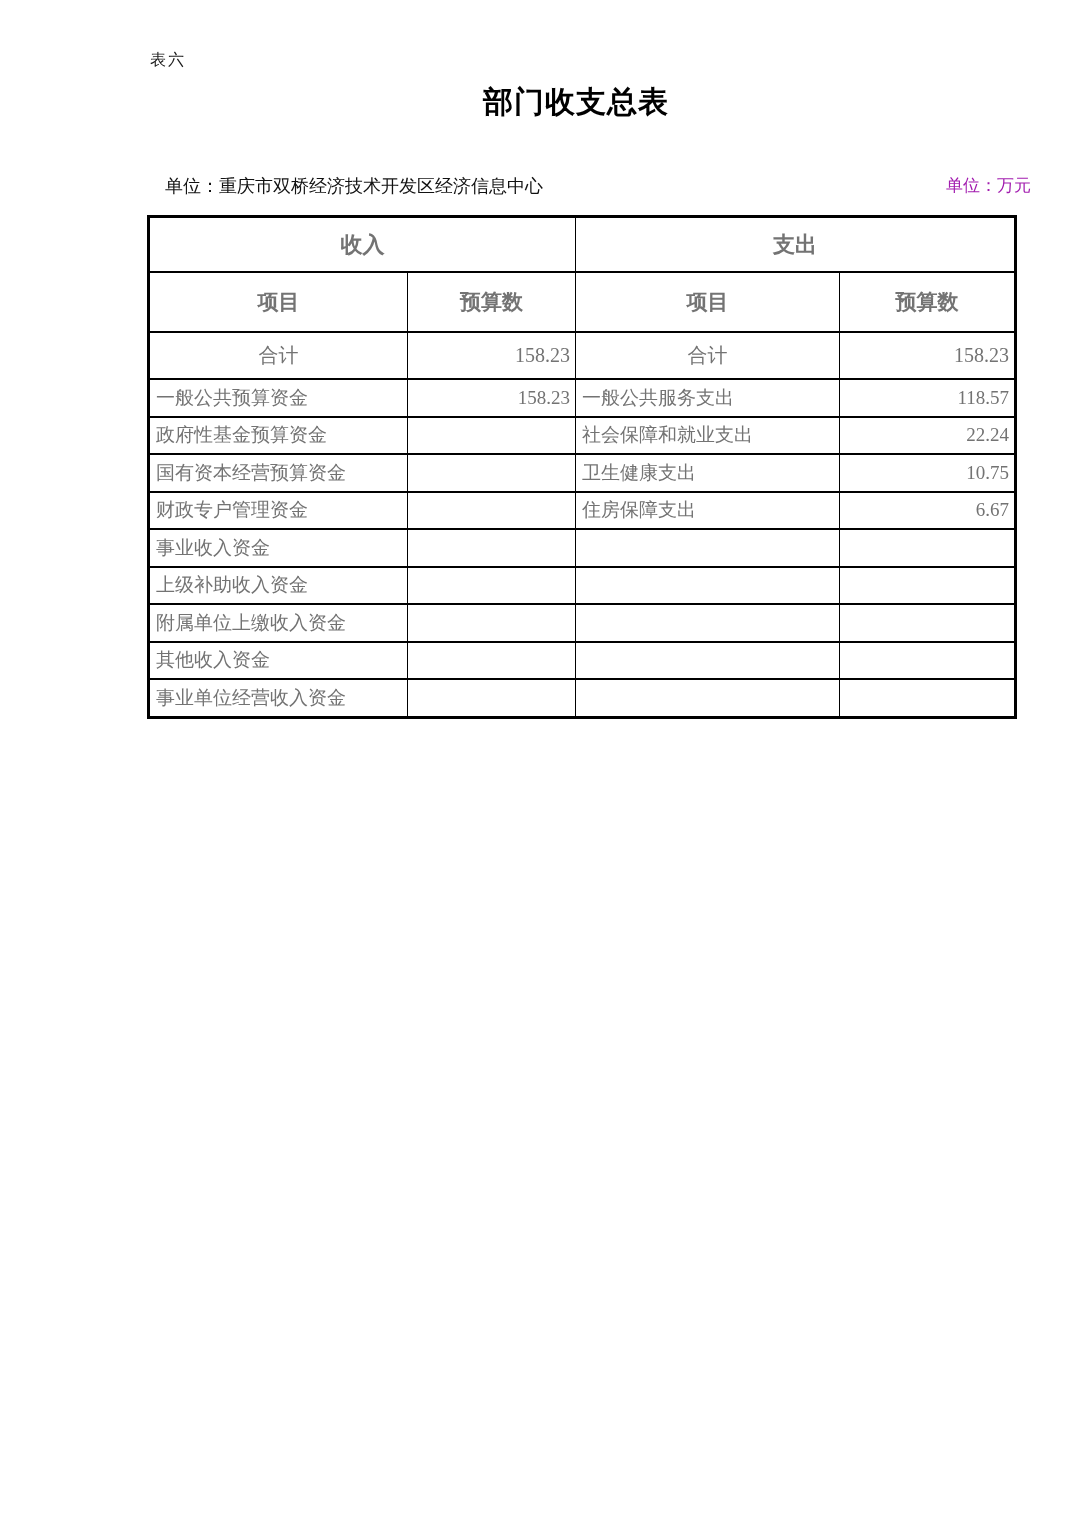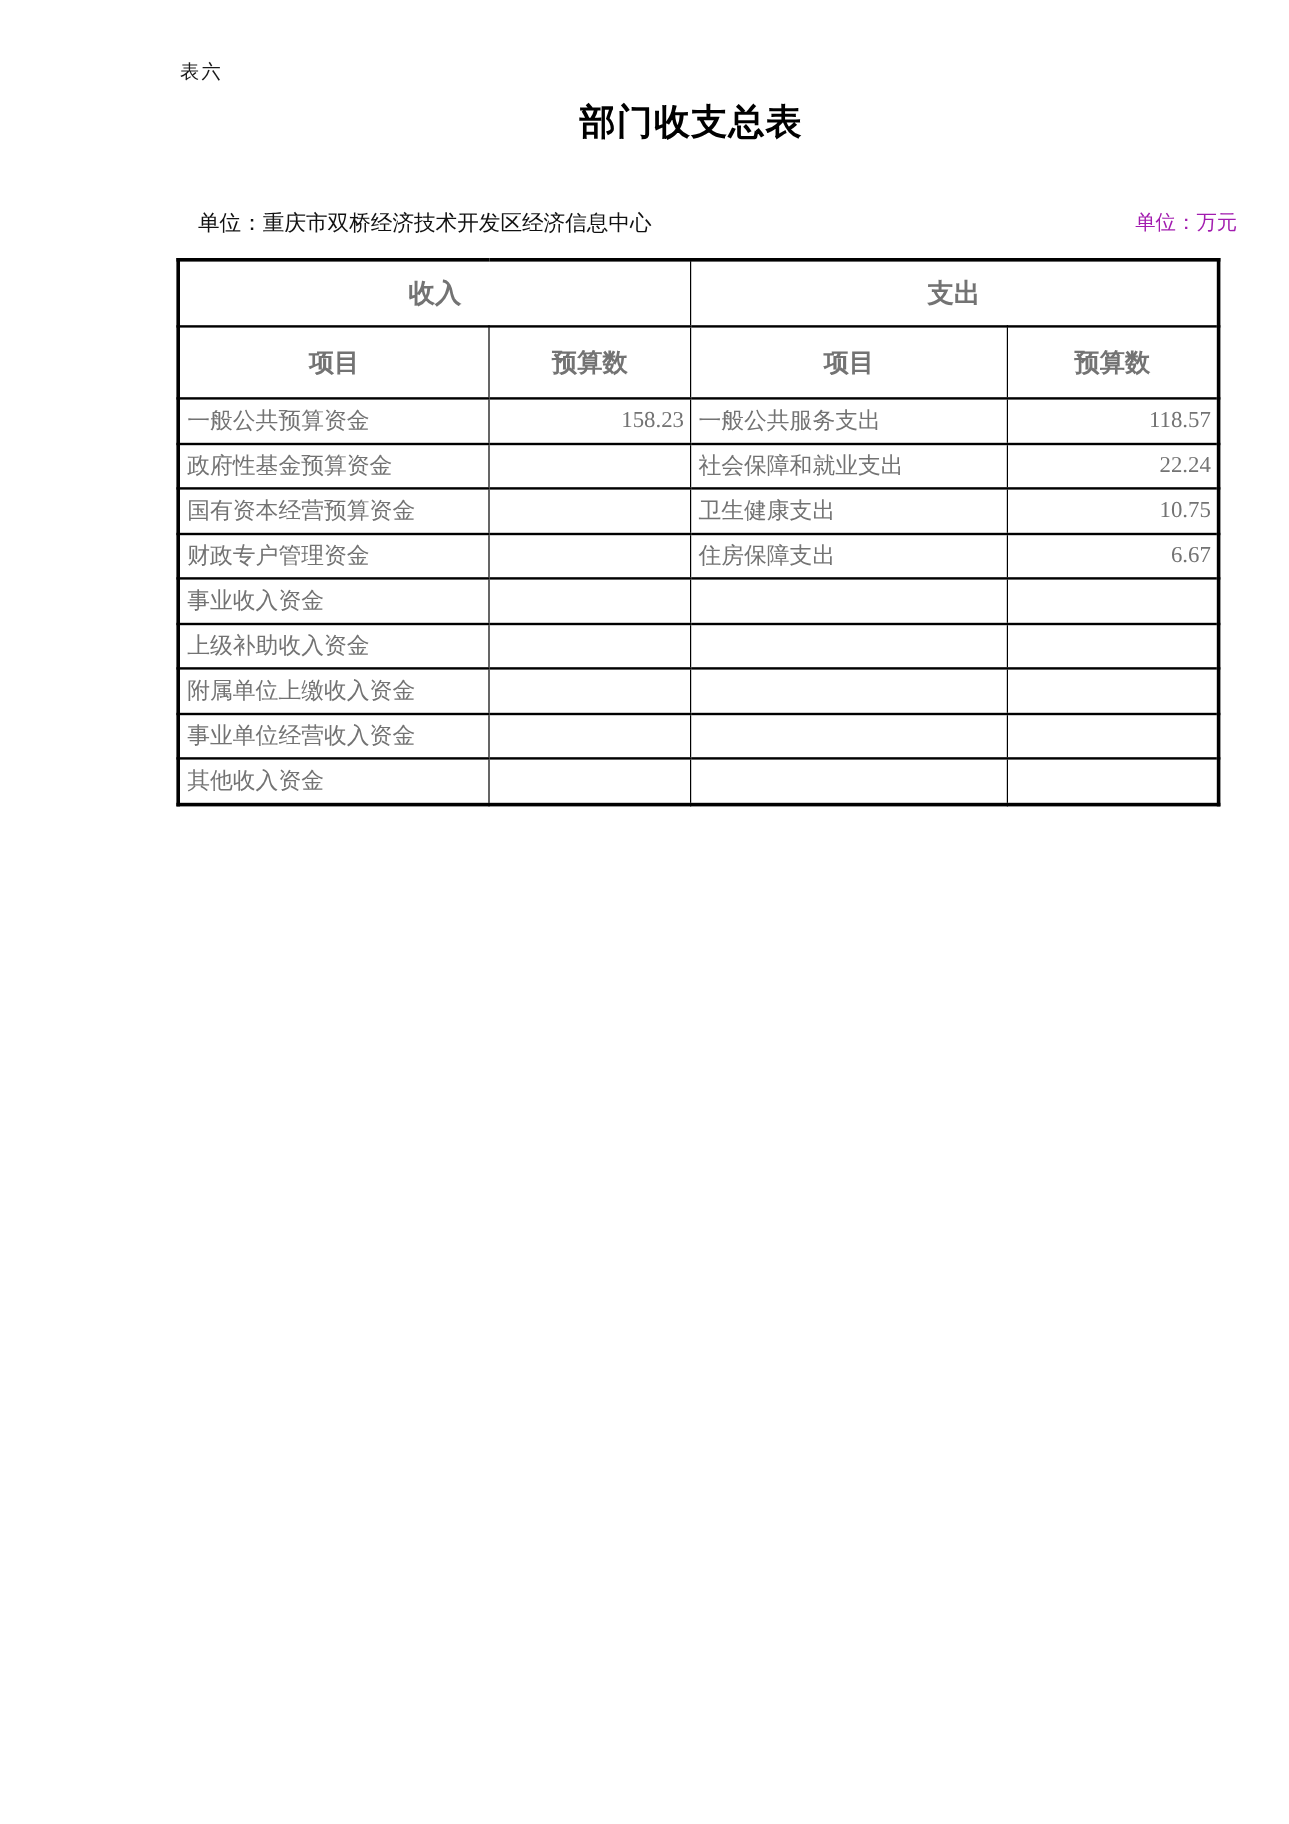--- a/index.html
+++ b/index.html
@@ -138,20 +138,26 @@
       <tr class="group-row">
         <th colspan="2">收入</th>
         <th colspan="2">支出</th>
       </tr>
       <tr class="colhead-row">
         <th>项目</th>
         <th>预算数</th>
         <th>项目</th>
         <th>预算数</th>
       </tr>
+      <tr class="total-row">
+        <td class="center-cell">合计</td>
+        <td class="num-cell">158.23</td>
+        <td class="center-cell">合计</td>
+        <td class="num-cell">158.23</td>
+      </tr>
       <tr class="data-row">
         <td class="item-cell">一般公共预算资金</td>
         <td class="num-cell">158.23</td>
         <td class="item-cell">一般公共服务支出</td>
         <td class="num-cell">118.57</td>
       </tr>
       <tr class="data-row">
         <td class="item-cell">政府性基金预算资金</td>
         <td class="num-cell"></td>
         <td class="item-cell">社会保障和就业支出</td>
@@ -181,27 +187,27 @@
         <td class="item-cell"></td>
         <td class="num-cell"></td>
       </tr>
       <tr class="data-row">
         <td class="item-cell">附属单位上缴收入资金</td>
         <td class="num-cell"></td>
         <td class="item-cell"></td>
         <td class="num-cell"></td>
       </tr>
       <tr class="data-row">
+        <td class="item-cell">其他收入资金</td>
+        <td class="num-cell"></td>
+        <td class="item-cell"></td>
+        <td class="num-cell"></td>
+      </tr>
+      <tr class="data-row">
         <td class="item-cell">事业单位经营收入资金</td>
-        <td class="num-cell"></td>
-        <td class="item-cell"></td>
-        <td class="num-cell"></td>
-      </tr>
-      <tr class="data-row">
-        <td class="item-cell">其他收入资金</td>
         <td class="num-cell"></td>
         <td class="item-cell"></td>
         <td class="num-cell"></td>
       </tr>
     </tbody>
   </table>
 
 </div>
 
 </body></html>

